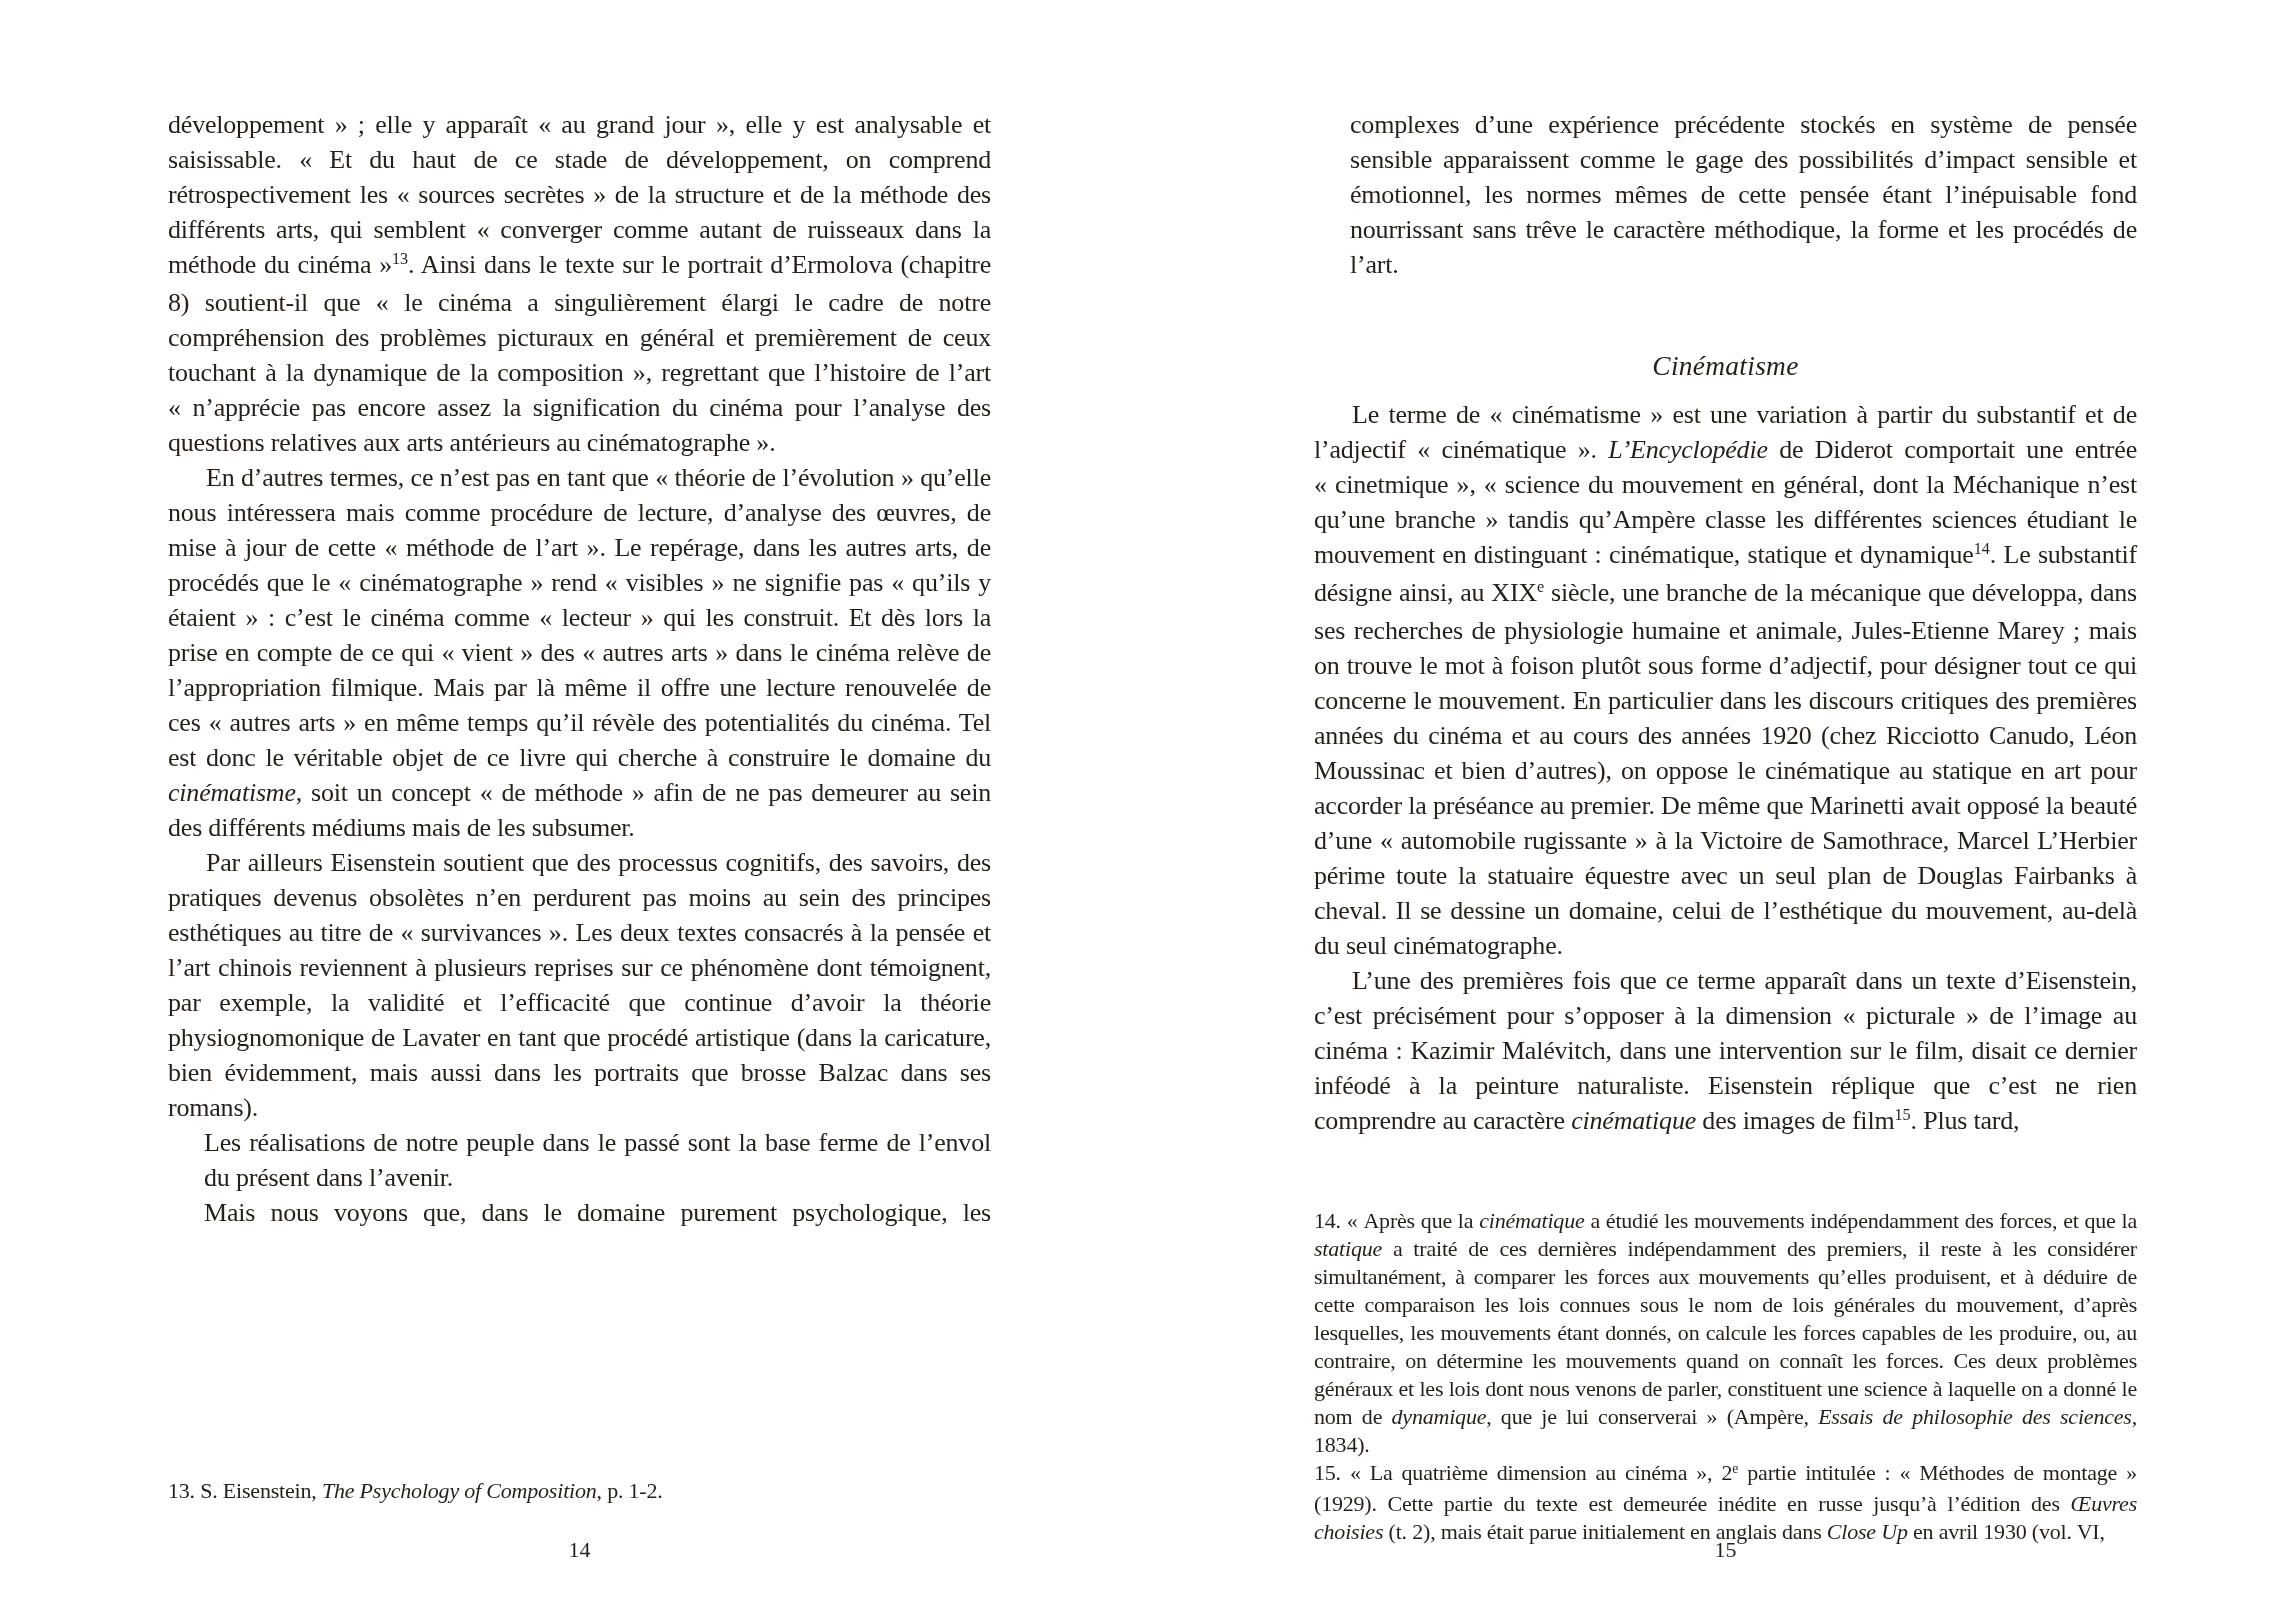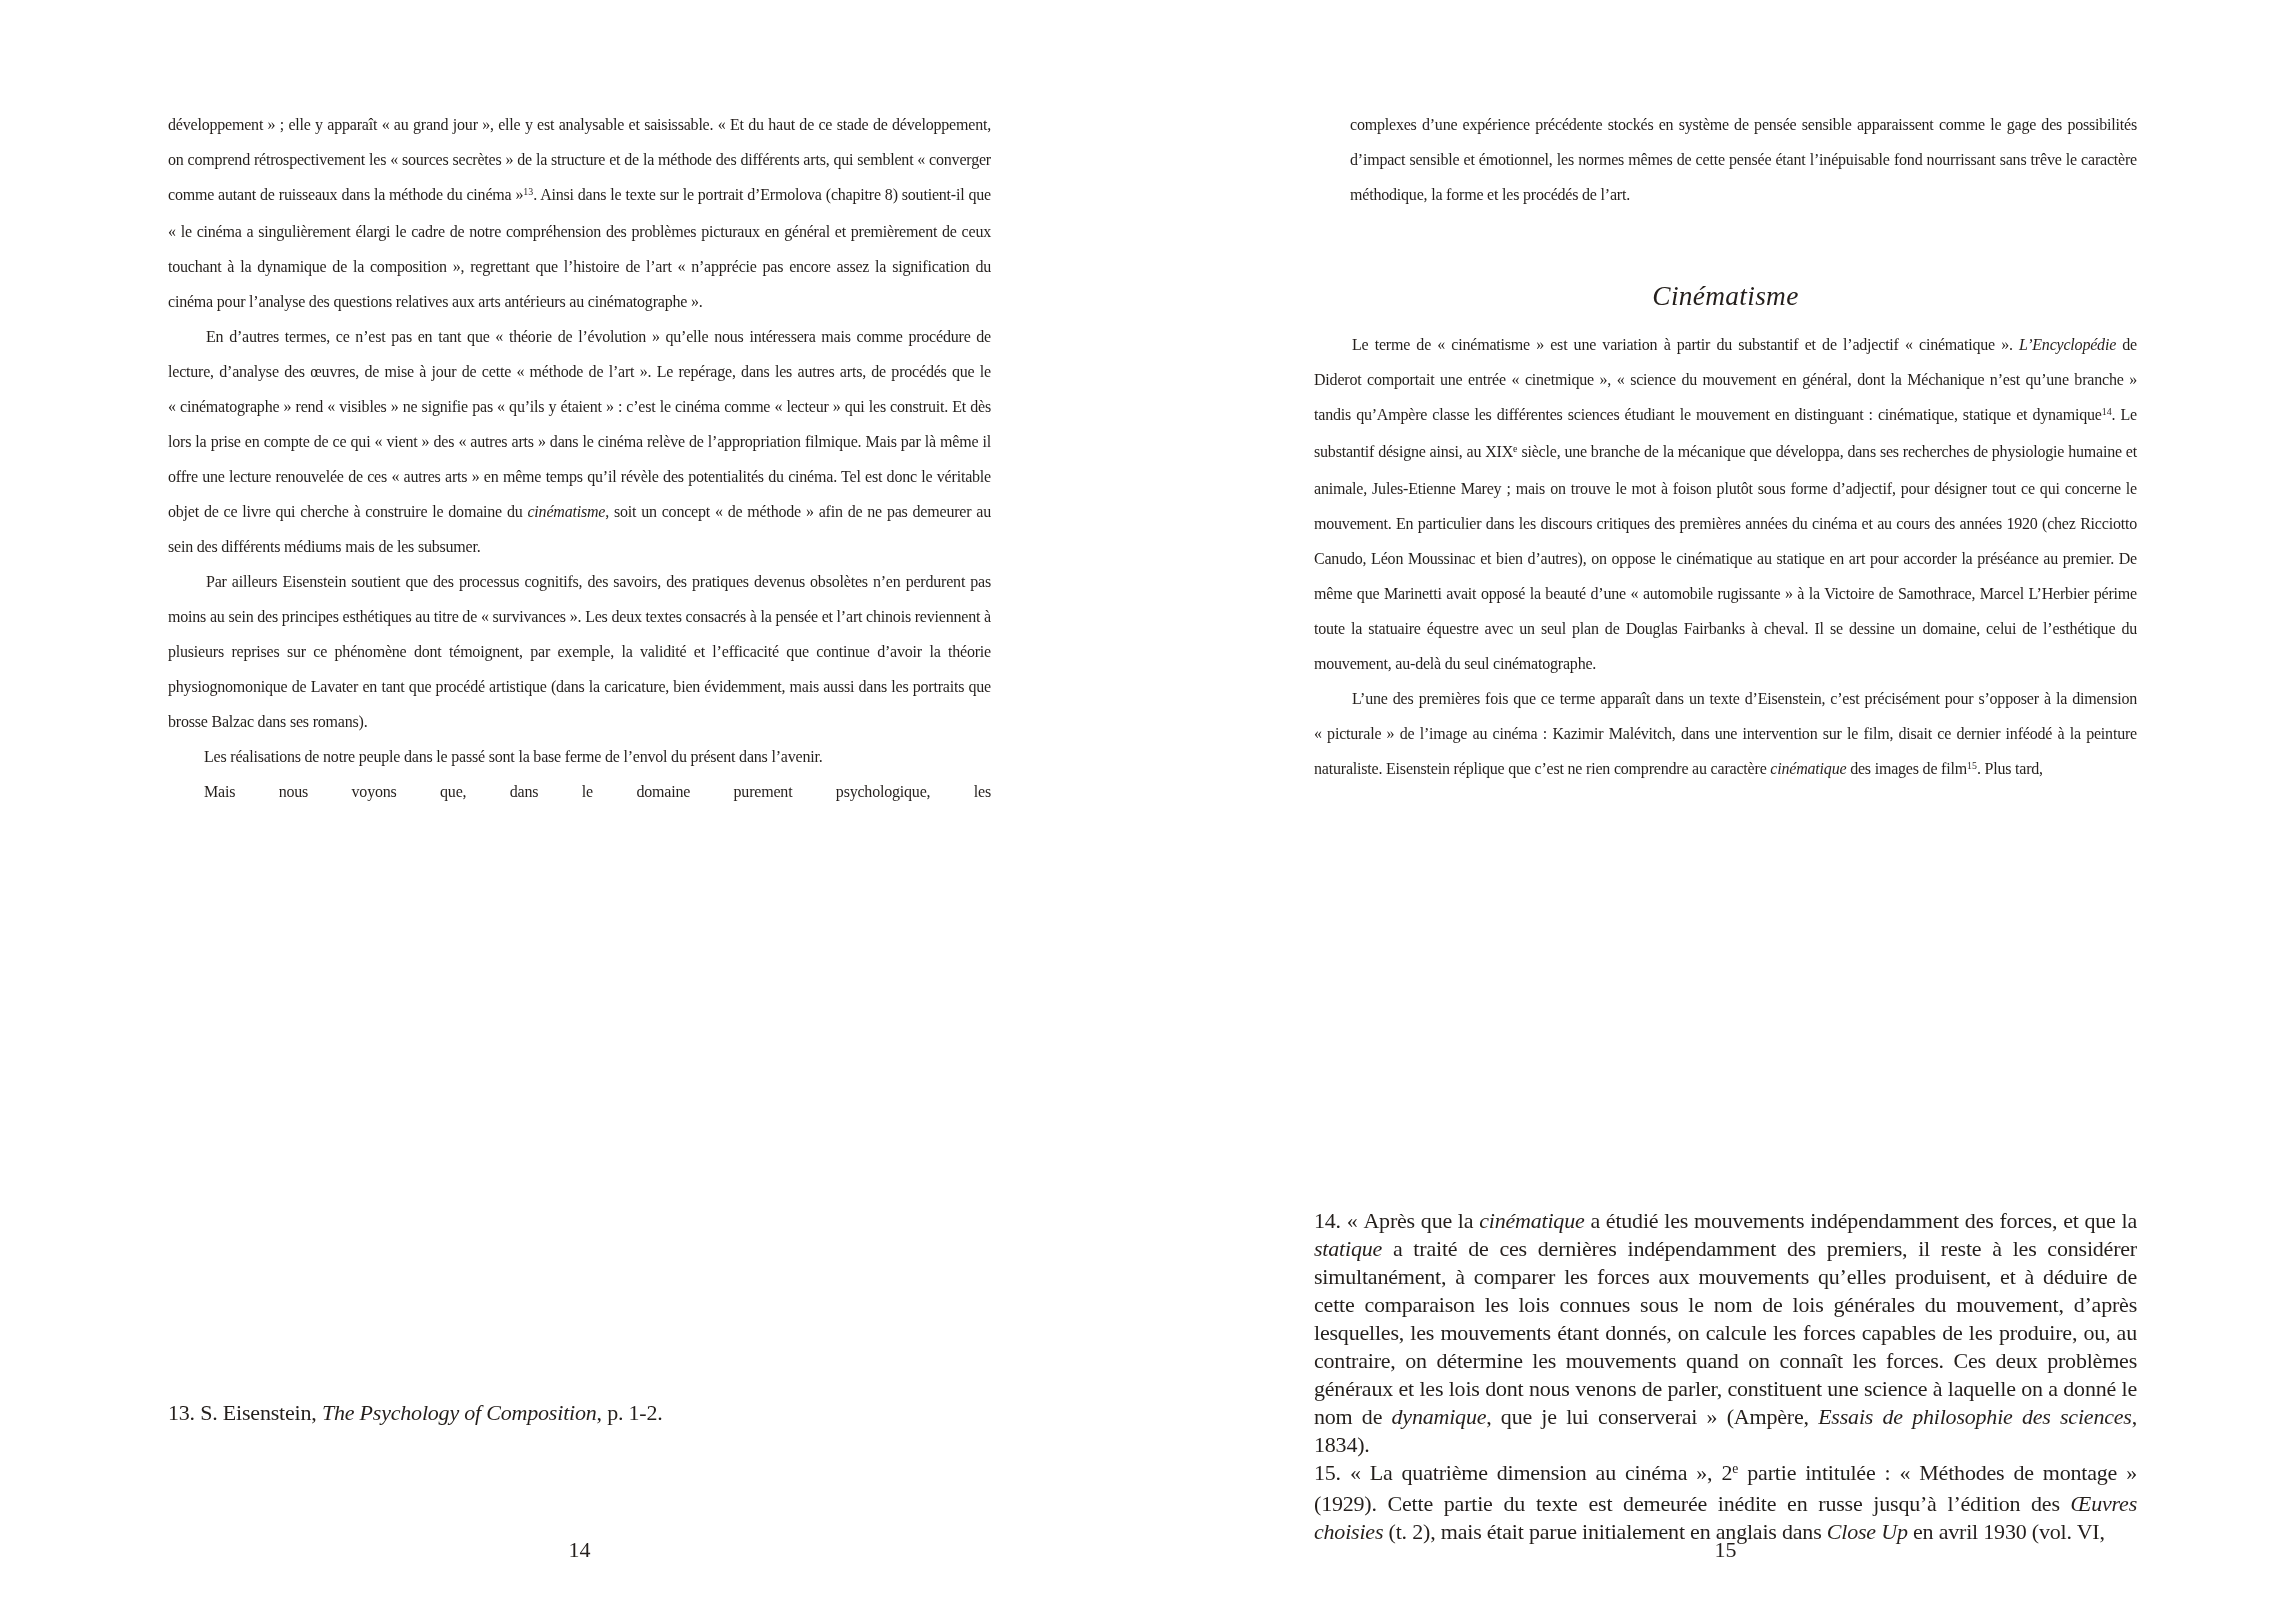--- a/index.html
+++ b/index.html
@@ -15,21 +15,21 @@
   .page {
     position: absolute;
     top: 107px;
     width: 823px;
   }
   .page-left  { left: 168px; }
   .page-right { left: 1314px; }
 
   .page p {
     margin: 0;
-    font-size: 16px;
+    font-size: 26px;
     line-height: 35px;
     text-align: justify;
     letter-spacing: -0.2px;
   }
   .indent { text-indent: 38px; }
   .quote  { padding-left: 36px; }
   .qgap   { margin-top: 36px; }
   .cont   { text-align-last: justify; }
 
   .heading {
@@ -43,21 +43,21 @@
   }
 
   .it  { font-style: italic; }
   .sup { font-size: 62%; position: relative; top: -0.55em; letter-spacing: 0; }
 
   .footnotes {
     position: absolute;
     left: 0;
     right: 0;
   }
-  .page-left  .footnotes { top: 1292px; }
+  .page-left  .footnotes { top: 1370px; }
   .page-right .footnotes { top: 1100px; }
   .footnotes p {
     font-size: 22px;
     line-height: 28px;
     letter-spacing: -0.2px;
   }
 
   .pageno {
     position: absolute;
     top: 1430px;

